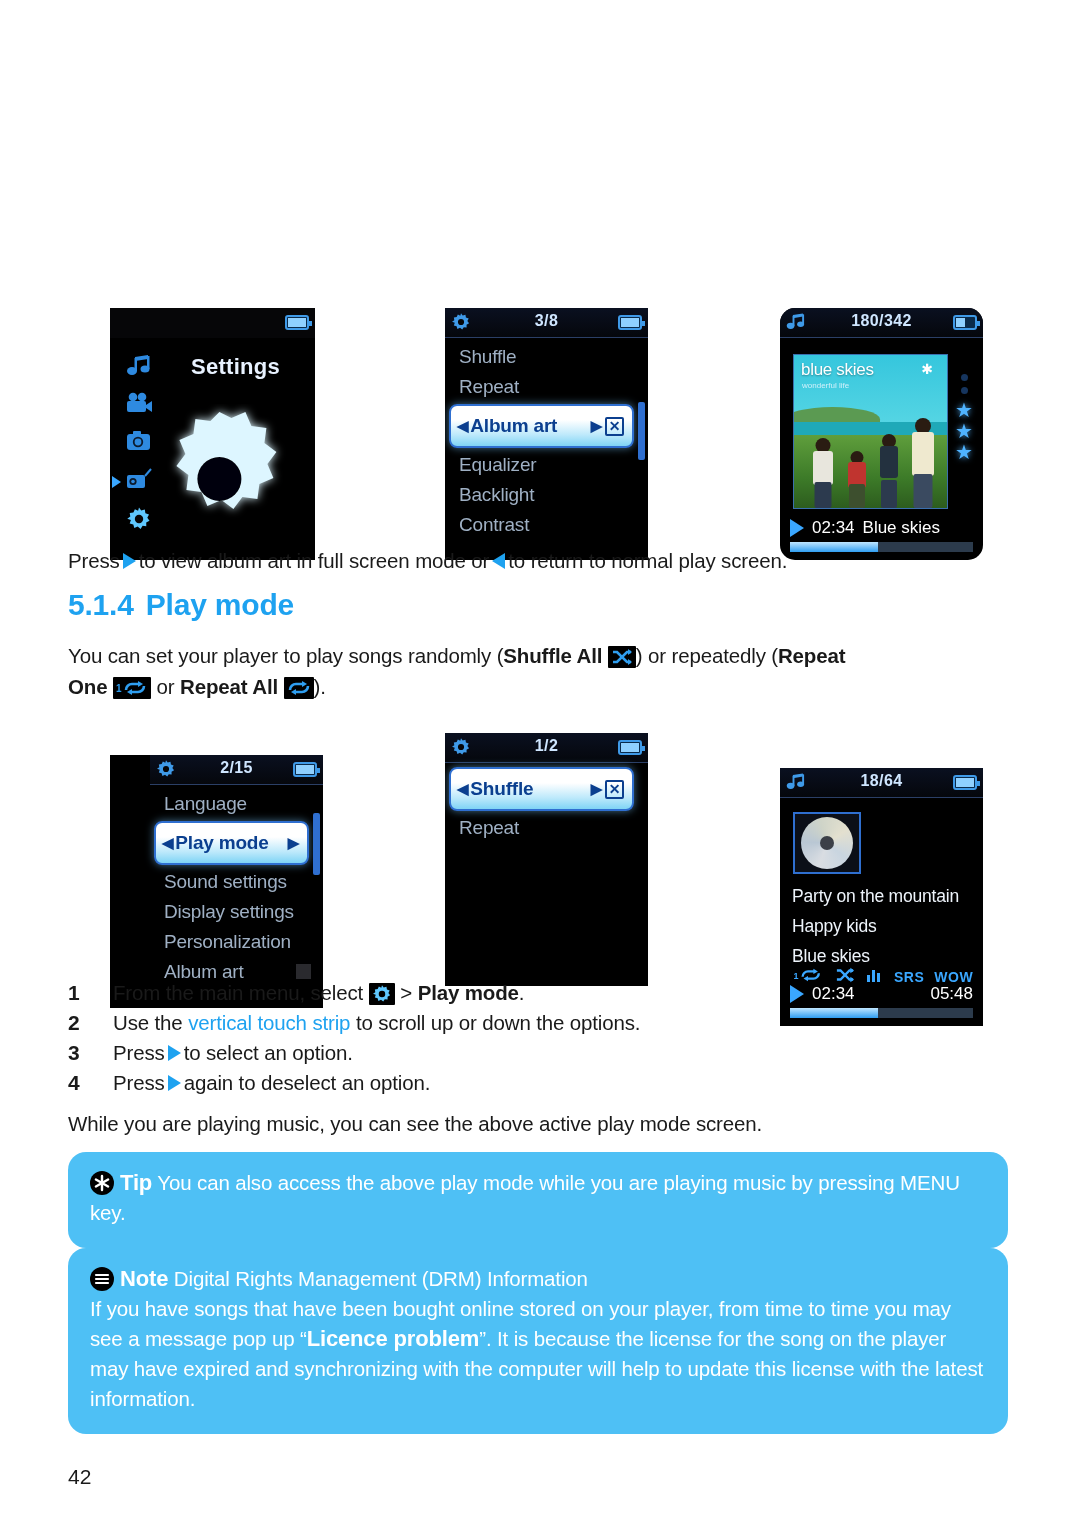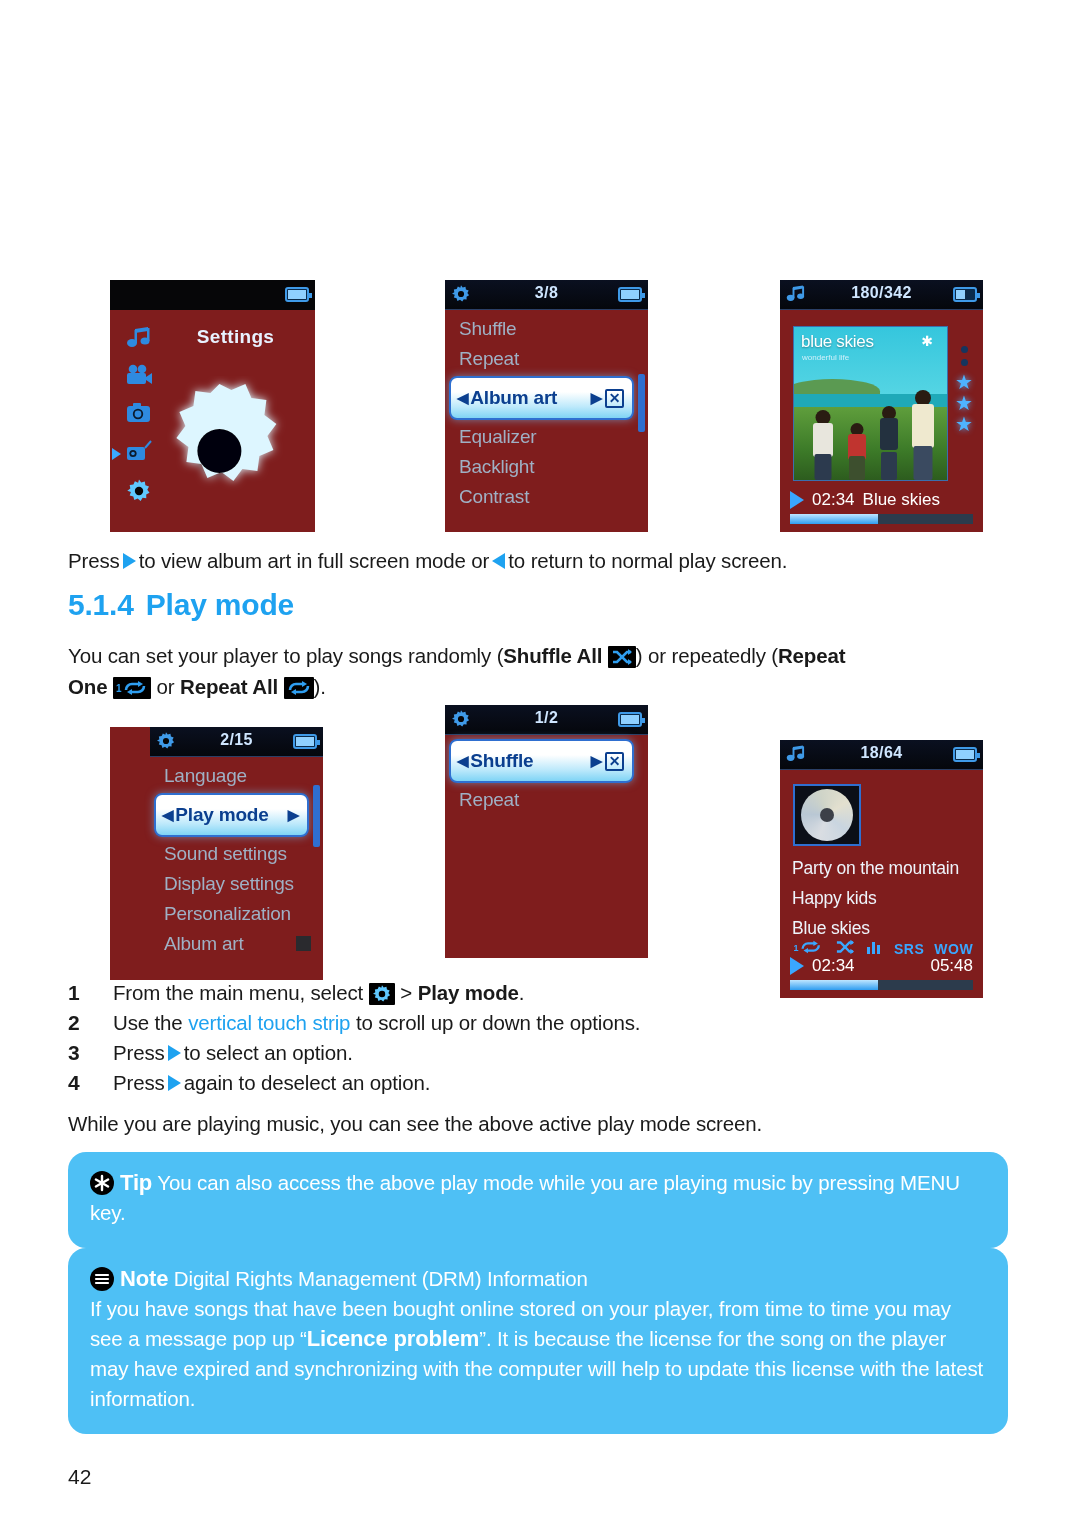--- a/index.html
+++ b/index.html
@@ -101,23 +101,24 @@
   .pagenum {
     position: absolute;
     left: 68px; bottom: 38px;
     font-size: 21px;
     color: #1a1a1a;
   }
 
   
   .screen {
     position: absolute;
-    background: #7f1d1d;
+    background: #000000;
     overflow: hidden;
     font-family: "Liberation Sans", sans-serif;
+    margin-top: 28px;
   }
   .scr-top {
     position: relative;
     height: 30px;
     border-bottom: 1px solid #2b3f66;
     background: linear-gradient(180deg,#0a1020 0%, #05070c 100%);
   }
   .scr-top .tcount {
     position: absolute; left: 0; right: 0; top: 4px;
     text-align: center;
@@ -244,21 +245,21 @@
     height: 10px; margin: 0 10px;
     background: #2c3b4c;
   }
   .progress .pfill { height: 100%; background: linear-gradient(180deg,#bfe6ff 0%, #2f9df0 100%); }
 
   
   .mm-icons { position: absolute; left: 16px; top: 46px; }
   .mm-icons .mi { margin-bottom: 12px; position: relative; height: 26px; }
   .mm-title {
     position: absolute; left: 0; right: 0; top: 46px;
-    text-align: center; color: #e8f2ff; font-size: 19px; font-weight: bold;
+    text-align: center; color: #e8f2ff; font-size: 22px; font-weight: bold;
     letter-spacing: 0.3px;
     padding-left: 46px;
   }
   .mm-gear { position: absolute; left: 50%; top: 96px; transform: translateX(-46%); }
   .mm-caret {
     position: absolute; left: 2px; top: 168px;
     width: 0; height: 0;
     border-left: 9px solid #3aa7ff;
     border-top: 6px solid transparent;
     border-bottom: 6px solid transparent;
@@ -413,21 +414,21 @@
       <span class="xbox">✕</span>
     </div>
 
     <div class="menu-row">Equalizer</div>
     <div class="menu-row">Backlight</div>
     <div class="menu-row">Contrast</div>
 
     <div class="scrollbar" style="top:94px; height:58px;"></div>
   </div>
 
-  <div class="screen" style="left:780px; top:280px; width:203px; height:252px;">
+  <div class="screen" style="left:780px; top:280px; width:203px; height:252px;border-radius:15px;">
     <div class="scr-top">
       <div class="tleft">
         <svg width="20" height="20" viewBox="0 0 26 24">
             <g fill="#3f9ae8">
               <path d="M9 3 L22 1 L22 5 L9 7 Z"></path>
               <ellipse cx="6" cy="17" rx="5" ry="4"></ellipse>
               <rect x="8.5" y="4" width="2.5" height="13"></rect>
               <ellipse cx="19" cy="15" rx="4.5" ry="3.6"></ellipse>
               <rect x="21" y="2" width="2.5" height="13"></rect>
             </g>

